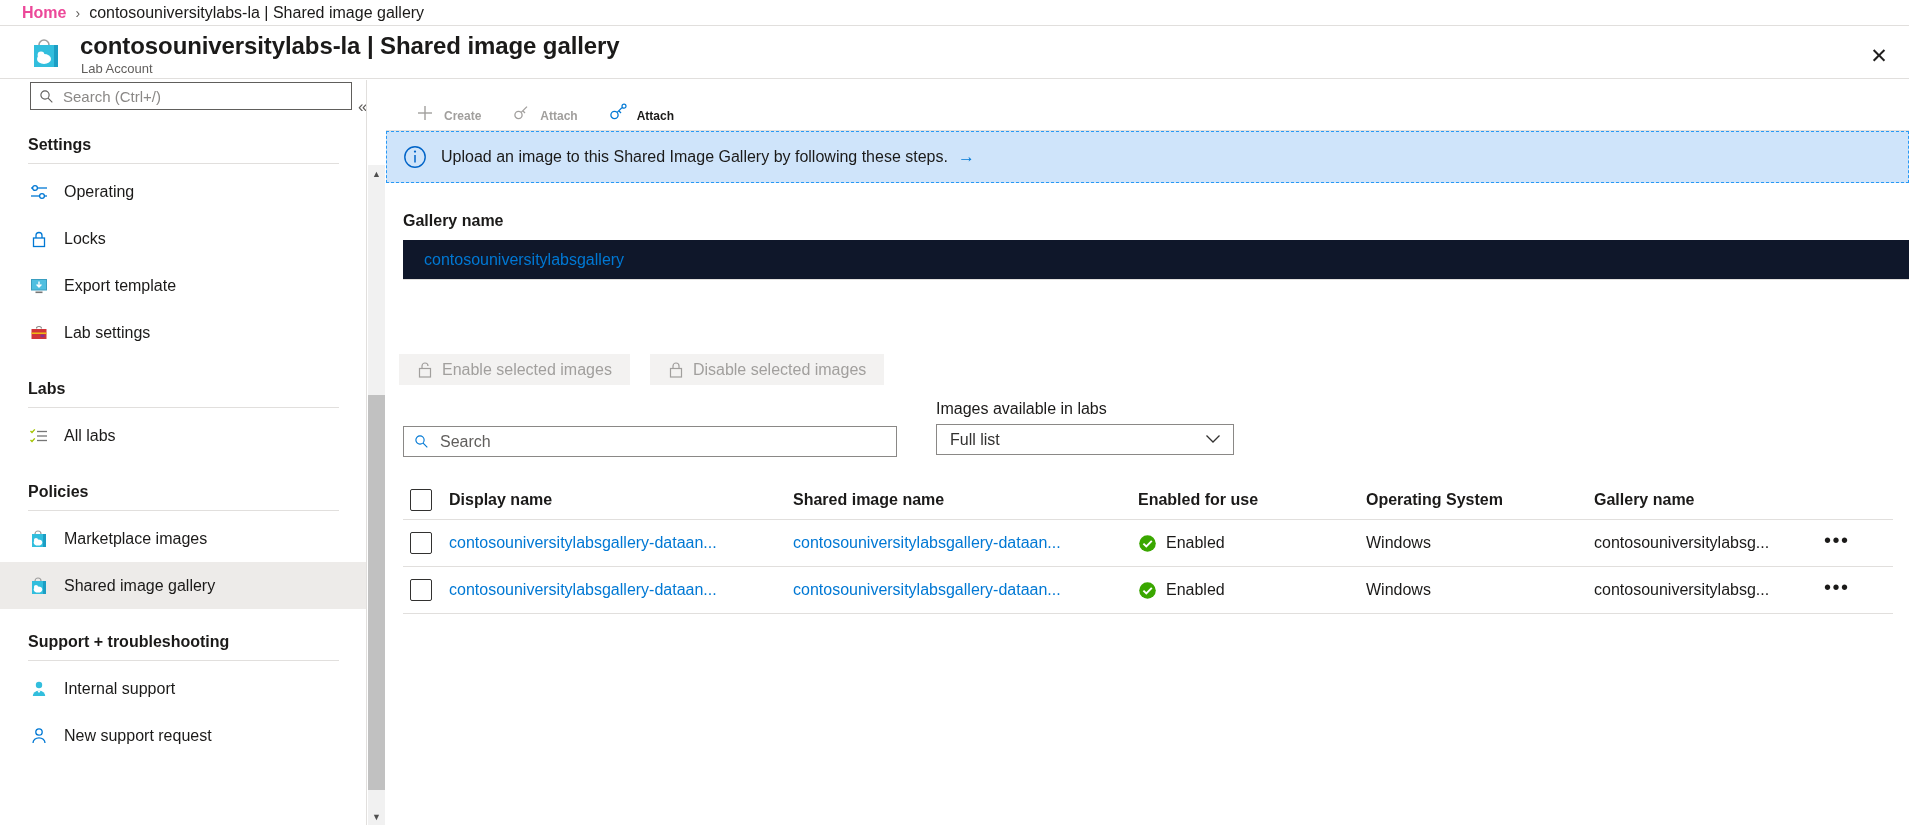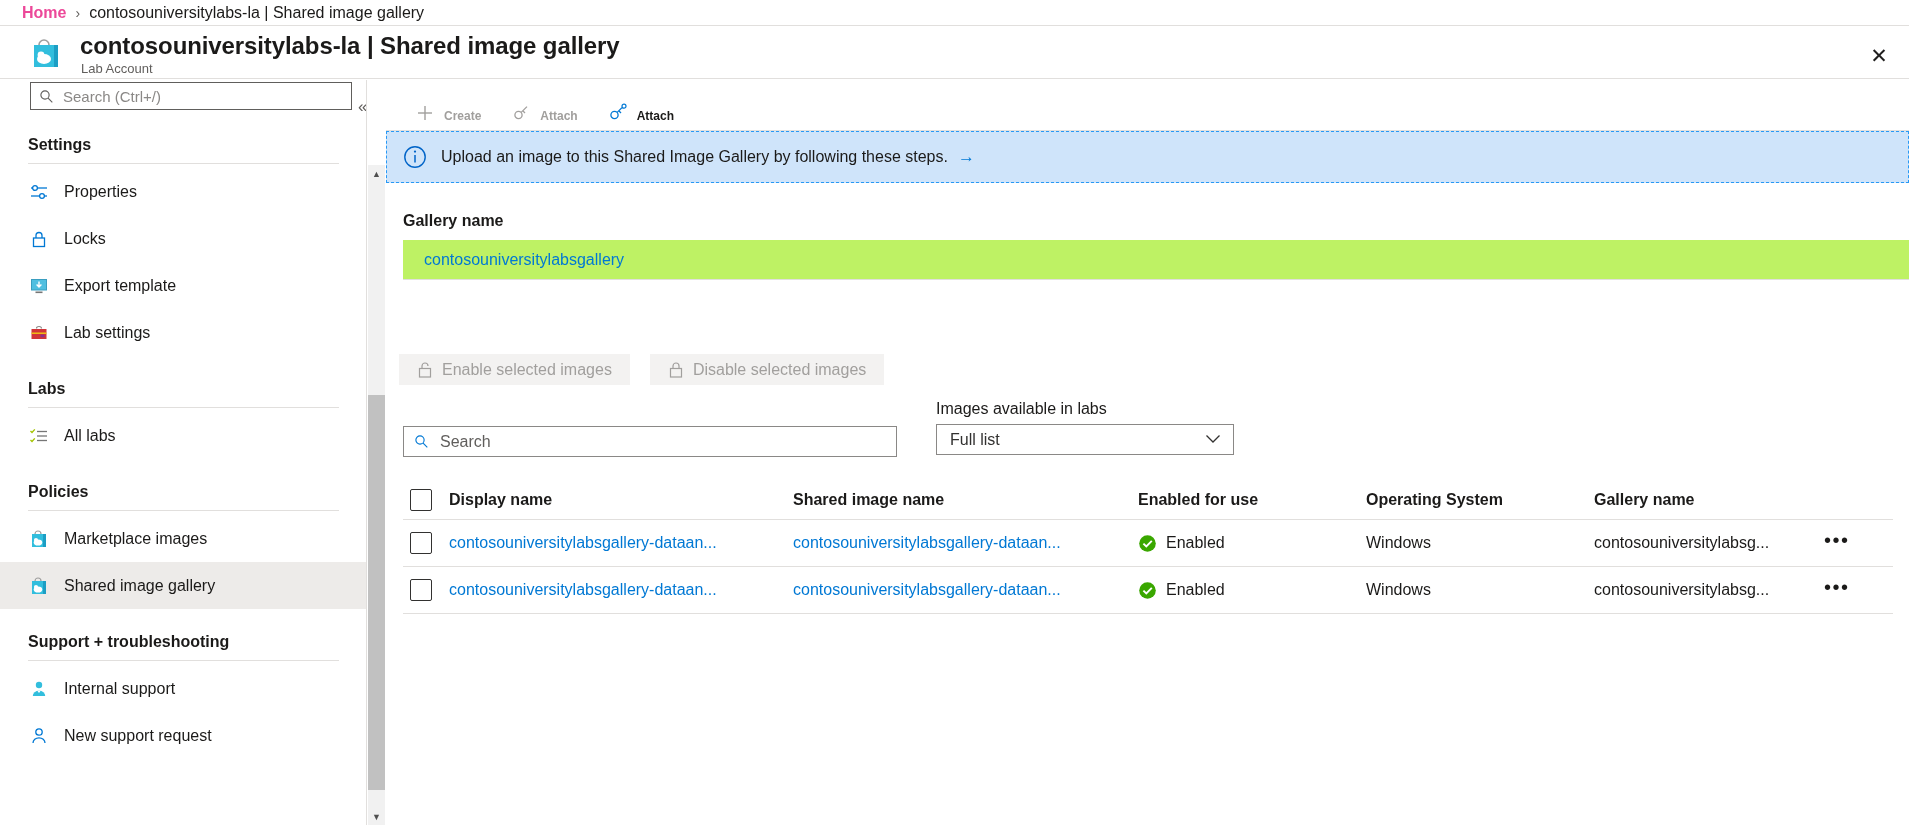--- a/index.html
+++ b/index.html
@@ -130,21 +130,21 @@
   .infobar .info-icon { width: 24px; height: 24px; margin-right: 14px; flex:0 0 auto; }
   .infobar .info-text { font-size: 16px; color: #1b1a19; }
   .infobar .info-arrow { color: #0078d4; font-size: 17px; margin-left: 10px; cursor: pointer; }
 
   .section-label {
     position: absolute; left: 17px; top: 132px;
     font-size: 16px; font-weight: 700; color: #1b1a19;
   }
   .gallery-row {
     position: absolute; left: 17px; top: 160px; right: 0; height: 40px;
-    background: #bef264; display: flex; align-items: center; padding-left: 21px;
+    background: #0f172a; display: flex; align-items: center; padding-left: 21px;
     border-bottom: 1px solid #e1dfdd;
   }
   .gallery-row a { color: #0078d4; font-size: 16px; text-decoration: none; cursor: pointer; }
 
   .btn-row { position: absolute; left: 13px; top: 274px; display: flex; }
   .gray-btn {
     height: 31px; min-width: 80px; background: #f3f2f1; color: #a19f9d;
     border: 0; display: flex; align-items: center; justify-content: center;
     font-size: 16px; padding: 0 18px; margin-right: 20px; cursor: default;
     font-family: Liberation Sans, sans-serif;
@@ -249,21 +249,21 @@
 
       <div class="nav-item">
         <span class="nav-icon">
           <svg width="20" height="20" viewBox="0 0 20 20">
             <line x1="2" y1="6" x2="18" y2="6" stroke="#0078d4" stroke-width="1.3"></line>
             <line x1="2" y1="14" x2="18" y2="14" stroke="#0078d4" stroke-width="1.3"></line>
             <circle cx="6" cy="6" r="2.4" fill="#fff" stroke="#0078d4" stroke-width="1.3"></circle>
             <circle cx="13" cy="14" r="2.4" fill="#fff" stroke="#0078d4" stroke-width="1.3"></circle>
           </svg>
         </span>
-        <span>Properties</span>
+        <span>Operating</span>
       </div>
 
       <div class="nav-item">
         <span class="nav-icon">
           <svg width="20" height="20" viewBox="0 0 20 20">
             <rect x="4.5" y="9" width="11" height="8.5" fill="none" stroke="#0078d4" stroke-width="1.3"></rect>
             <path d="M7 9 V6.5 a3 3 0 0 1 6 0 V9" fill="none" stroke="#0078d4" stroke-width="1.3"></path>
           </svg>
         </span>
         <span>Locks</span>

